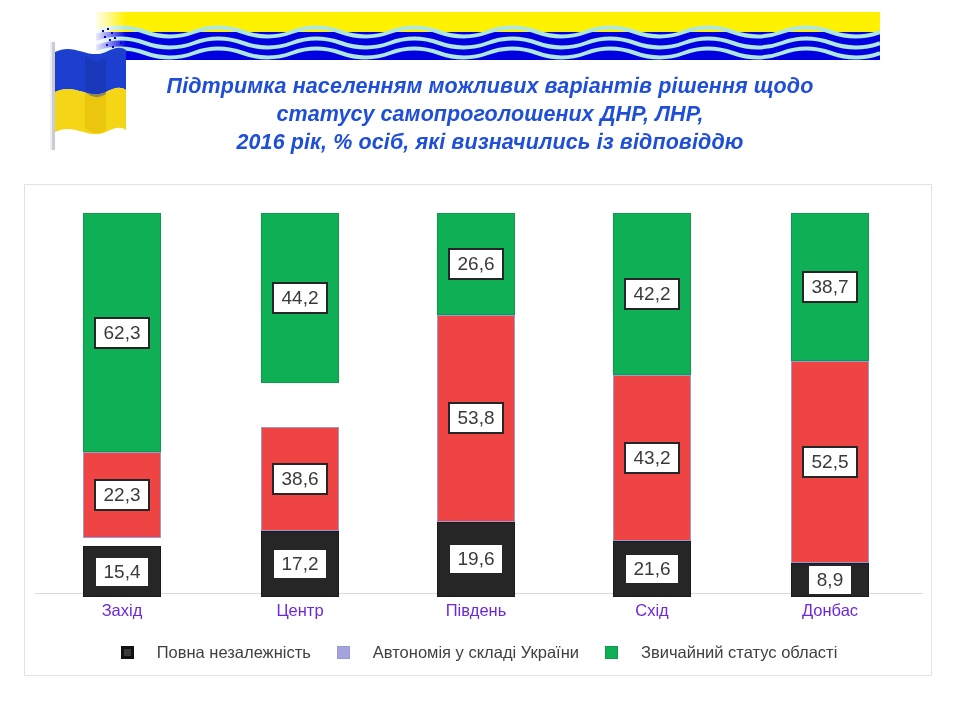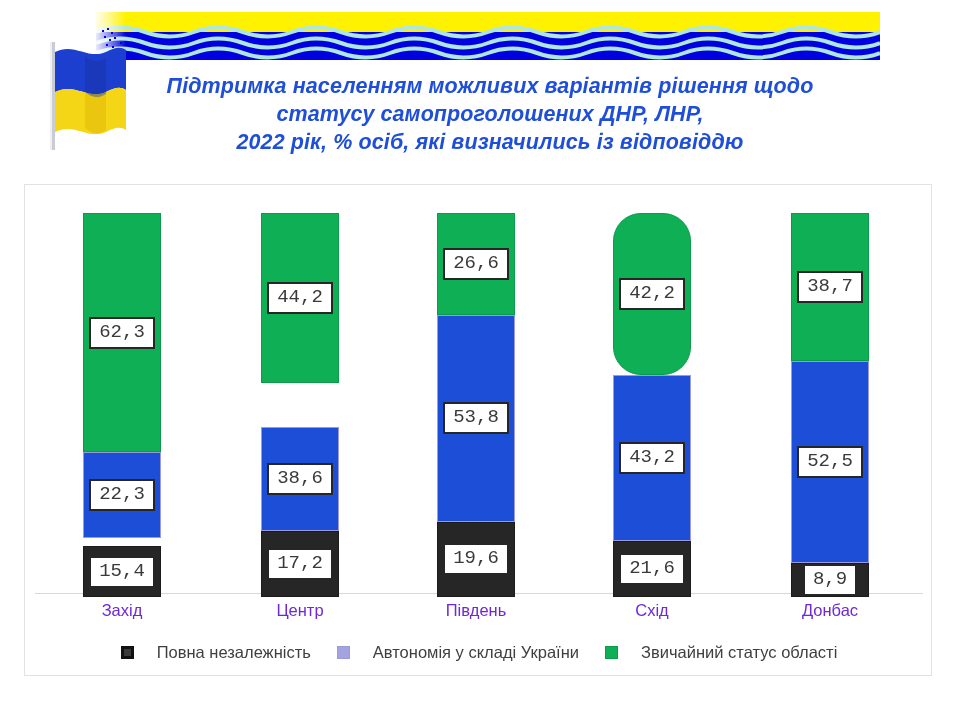--- a/index.html
+++ b/index.html
@@ -120,28 +120,28 @@
   .seg {
     position: absolute;
     left: 0;
     width: 78px;
     box-sizing: border-box;
     display: flex;
     align-items: center;
     justify-content: center;
   }
   .seg-independence { background: #262626; border: 1px solid #1a1a1a; }
-  .seg-autonomy     { background: #1d4ed8; border: 1px solid #9a9ad8; }
+  .seg-autonomy     { background: #ef4444; border: 1px solid #9a9ad8; }
   .seg-ordinary     { background: #0FAF55; border: 1px solid #0a9c4a; }
 
   .dlabel {
     background: #FFFFFF;
     border: 2px solid #262626;
     color: #3A3A3A;
-    font-family: Liberation Mono, monospace;
+    font-family: Liberation Sans, sans-serif;
     font-size: 19px;
     line-height: 19px;
     padding: 4px 8px 5px 8px;
     white-space: nowrap;
   }
 
   
   #cat-labels {
     position: absolute;
     left: 0;
@@ -233,21 +233,21 @@
 
   <path d="M25,60 C44,50 58,68 76,60 C84,56 90,54 96,58 L96,98 C90,94 84,96 76,100 C58,108 44,90 25,100 Z" fill="#F5D616"></path>
 
   <path d="M55,24 C63,31 70,30 76,26 L76,62 C70,66 63,67 55,60 Z" fill="#16309F" opacity="0.45"></path>
   <path d="M55,60 C63,67 70,66 76,62 L76,98 C70,102 63,103 55,96 Z" fill="#D9A900" opacity="0.35"></path>
 </svg>
 
 <div id="title">
   <span class="tline">Підтримка населенням можливих варіантів рішення щодо</span>
   <span class="tline">статусу самопроголошених ДНР, ЛНР,</span>
-  <span class="tline">2022 рік, % осіб, які визначились із відповіддю</span>
+  <span class="tline">2016 рік, % осіб, які визначились із відповіддю</span>
 </div>
 
 <div id="chart-panel">
 
   <div id="plot">
     <div id="axis-line"></div>
 
   <div class="bar-group" style="left: 58px;">
         <div class="seg seg-independence" style="bottom: 0px; height: 51px;">
           <span class="dlabel">15,4</span>
@@ -281,21 +281,21 @@
           <span class="dlabel">26,6</span>
         </div>
       </div>
       <div class="bar-group" style="left: 588px;">
         <div class="seg seg-independence" style="bottom: 0px; height: 55.68px;">
           <span class="dlabel">21,6</span>
         </div>
         <div class="seg seg-autonomy" style="bottom: 55.68px; height: 165.888px;">
           <span class="dlabel">43,2</span>
         </div>
-        <div class="seg seg-ordinary" style="bottom: 221.568px; height: 162.048px; border-radius: 28px;">
+        <div class="seg seg-ordinary" style="bottom: 221.568px; height: 162.048px;">
           <span class="dlabel">42,2</span>
         </div>
       </div>
       <div class="bar-group" style="left: 766px;">
         <div class="seg seg-independence" style="bottom: 0px; height: 34.176px;">
           <span class="dlabel">8,9</span>
         </div>
         <div class="seg seg-autonomy" style="bottom: 34.176px; height: 201.6px;">
           <span class="dlabel">52,5</span>
         </div>

